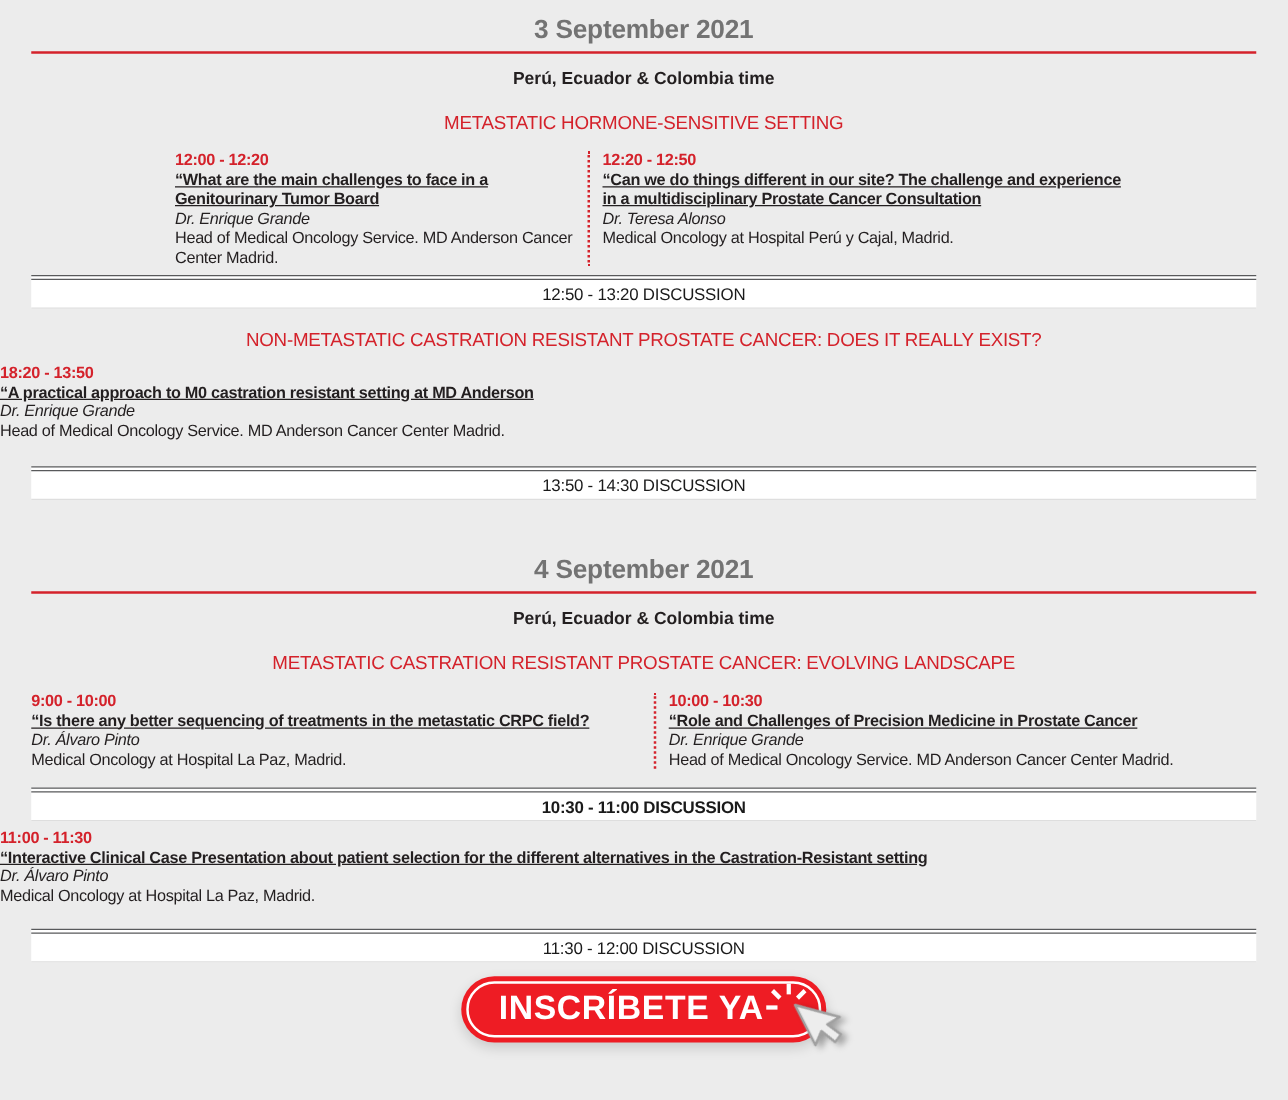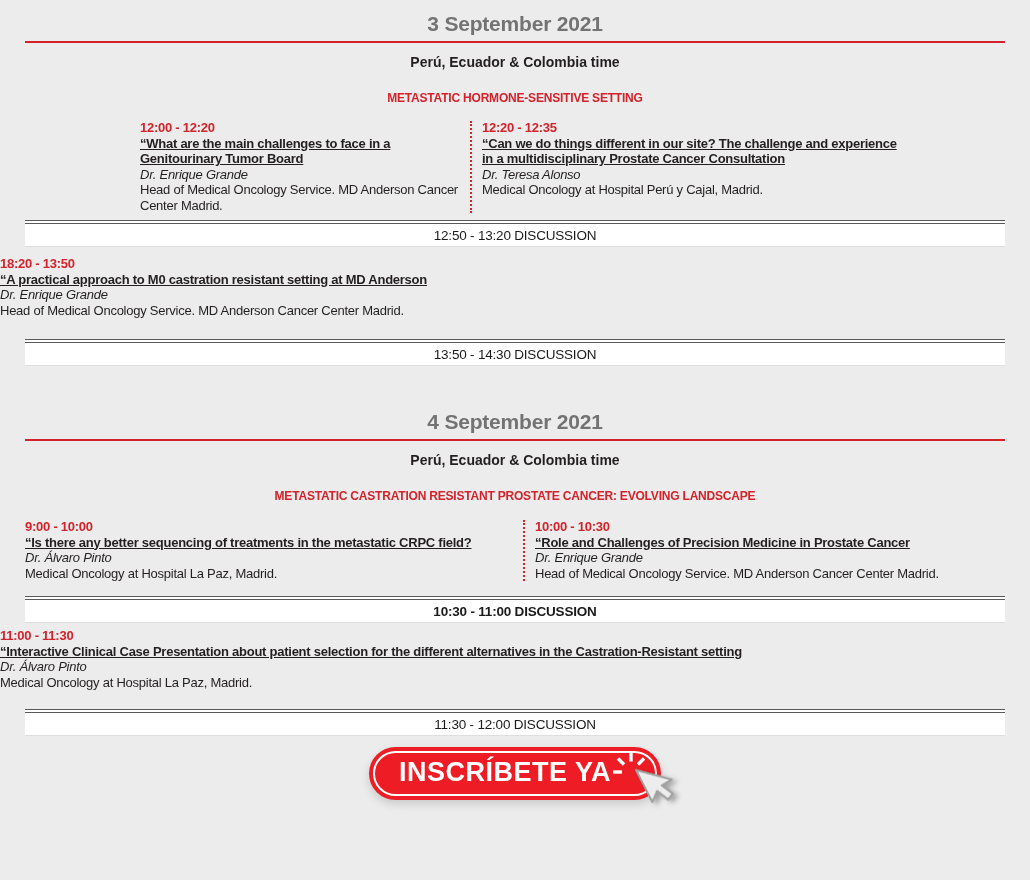--- a/index.html
+++ b/index.html
@@ -29,22 +29,22 @@
     margin-top: 11px;
     text-align: center;
     font-size: 14px;
     font-weight: 700;
     line-height: 16px;
   }
   .red-heading {
     margin: 20px 40px 0;
     text-align: center;
     color: #d4222b;
-    font-size: 12px;
-    font-weight: 700;
+    font-size: 15px;
+    font-weight: 400;
     line-height: 17px;
     letter-spacing: -0.2px;
   }
 
   .session { font-size: 13px; line-height: 15.5px; letter-spacing: -0.25px; text-align: left; }
   .session .time    { color: #d4222b; font-weight: 700; }
   .session .stitle  { font-weight: 700; text-decoration: underline; }
   .session .speaker { font-style: italic; }
 
   .row { display: flex; align-items: stretch; }
@@ -128,29 +128,30 @@
 
     <div class="row row-1">
       <div class="col-a session">
         <div class="time">12:00 - 12:20</div>
         <div class="stitle">“What are the main challenges to face in a Genitourinary Tumor Board</div>
         <div class="speaker">Dr. Enrique Grande</div>
         <div class="affil">Head of Medical Oncology Service. MD Anderson Cancer Center Madrid.</div>
       </div>
       <div class="vdot"></div>
       <div class="col-b session">
-        <div class="time">12:20 - 12:35</div>
+        <div class="time">12:20 - 12:50</div>
         <div class="stitle">“Can we do things different in our site? The challenge and experience in a multidisciplinary Prostate Cancer Consultation</div>
         <div class="speaker">Dr. Teresa Alonso</div>
         <div class="affil">Medical Oncology at Hospital Perú y Cajal, Madrid.</div>
       </div>
     </div>
 
     <div class="discussion-bar bar-1">12:50 - 13:20 DISCUSSION</div>
 
+    <h2 class="red-heading head-2">NON-METASTATIC CASTRATION RESISTANT PROSTATE CANCER: DOES IT REALLY EXIST?</h2>
 
     <div class="single session">
       <div class="time">18:20 - 13:50</div>
       <div class="stitle">“A practical approach to M0 castration resistant setting at MD Anderson</div>
       <div class="speaker">Dr. Enrique Grande</div>
       <div class="affil">Head of Medical Oncology Service. MD Anderson Cancer Center Madrid.</div>
     </div>
 
     <div class="discussion-bar bar-2">13:50 - 14:30 DISCUSSION</div>
   </section>

